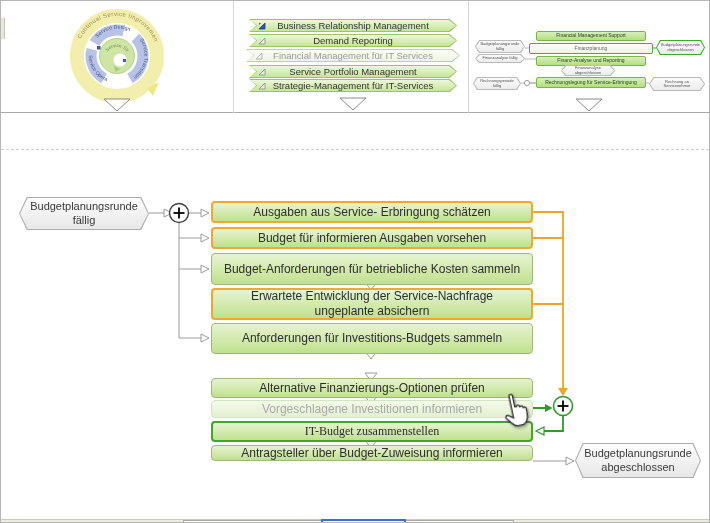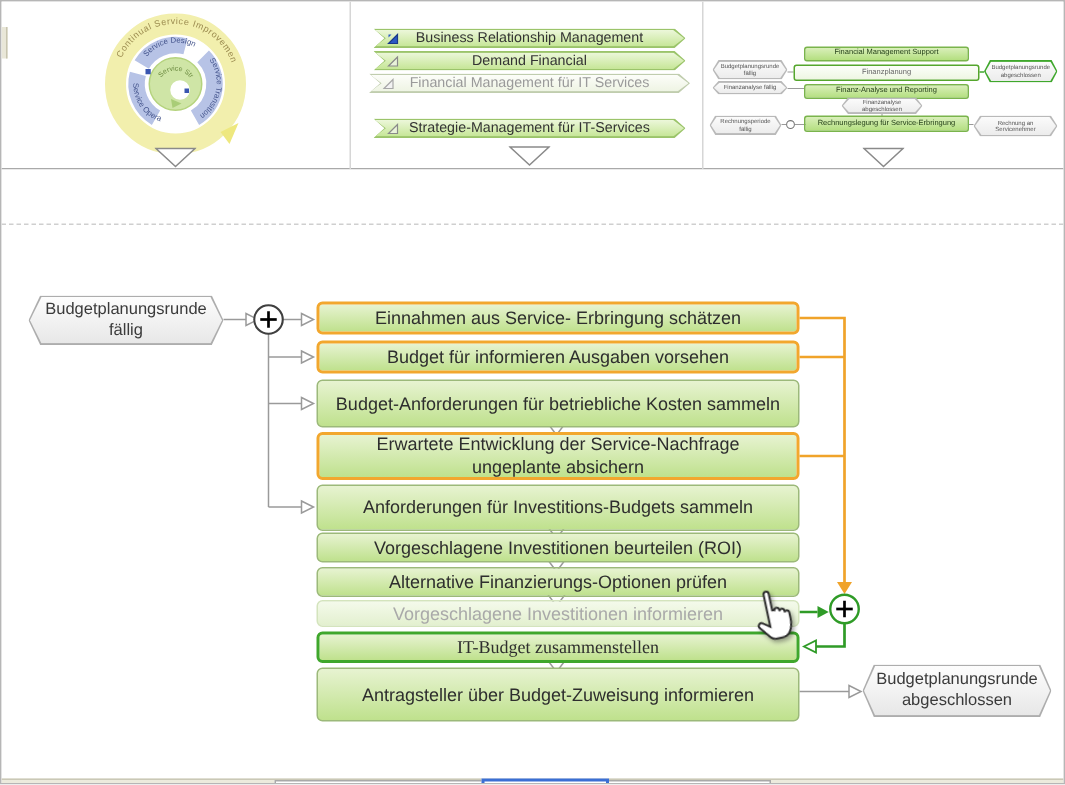--- a/index.html
+++ b/index.html
@@ -107,30 +107,39 @@
         </svg>
       <span class="ptxt">Business Relationship Management</span>
     </div>
     <div class="pitem" style="top:33px">
       <span class="pshape">
           <i></i>
         </span>
       <svg class="picon" width="8" height="8">
           <path d="M1 7 H7 V1 Z" fill="#e9f3da" stroke="#8a8a8a" stroke-width="0.8"></path>
         </svg>
-      <span class="ptxt">Demand Financial</span>
+      <span class="ptxt">Demand Reporting</span>
     </div>
     <div class="pitem current" style="top:48px;left:245px;width:214px">
       <span class="pshape">
           <i></i>
         </span>
       <svg class="picon" width="8" height="8">
           <path d="M1 7 H7 V1 Z" fill="#f2f2f2" stroke="#a8a8a8" stroke-width="0.8"></path>
         </svg>
       <span class="ptxt">Financial Management für IT Services</span>
+    </div>
+    <div class="pitem" style="top:64px">
+      <span class="pshape">
+          <i></i>
+        </span>
+      <svg class="picon" width="8" height="8">
+          <path d="M1 7 H7 V1 Z" fill="#e9f3da" stroke="#8a8a8a" stroke-width="0.8"></path>
+        </svg>
+      <span class="ptxt">Service Portfolio Management</span>
     </div>
     <div class="pitem" style="top:78px">
       <span class="pshape">
           <i></i>
         </span>
       <svg class="picon" width="8" height="8">
           <path d="M1 7 H7 V1 Z" fill="#e9f3da" stroke="#8a8a8a" stroke-width="0.8"></path>
         </svg>
       <span class="ptxt">Strategie-Management für IT-Services</span>
     </div>
@@ -258,30 +267,29 @@
       </g>
     </svg>
 
     <div class="evt" style="left:18px;top:50px;width:130px;height:33px">
       <i>Budgetplanungsrunde fällig</i>
     </div>
     <div class="evt" style="left:574px;top:296px;width:126px;height:35px">
       <i>Budgetplanungsrunde abgeschlossen</i>
     </div>
 
-    <div class="task orange" style="top:54px;height:22px">Einnahmen aus Service- Erbringung schätzen</div>
+    <div class="task orange" style="top:54px;height:22px">Ausgaben aus Service- Erbringung schätzen</div>
     <div class="task orange" style="top:80px;height:22px">Budget für informieren Ausgaben vorsehen</div>
     <div class="task" style="top:106px;height:32px">Budget-Anforderungen für betriebliche Kosten sammeln</div>
     <div class="task orange" style="top:141px;height:32px">Erwartete Entwicklung der Service-Nachfrage ungeplante absichern</div>
     <div class="task" style="top:176px;height:31px">Anforderungen für Investitions-Budgets sammeln</div>
-    <div class="task" style="top:208px;height:20px">Vorgeschlagene Investitionen beurteilen (ROI)</div>
     <div class="task" style="top:231px;height:20px">Alternative Finanzierungs-Optionen prüfen</div>
     <div class="task faded" style="top:253px;height:18px">Vorgeschlagene Investitionen informieren</div>
     <div class="task selected" style="top:274px;height:21px">IT-Budget zusammenstellen</div>
-    <div class="task" style="top:298px;height:36px">Antragsteller über Budget-Zuweisung informieren</div>
+    <div class="task" style="top:298px;height:16px">Antragsteller über Budget-Zuweisung informieren</div>
 
     <svg class="cursor" width="28" height="38" viewBox="0 0 17 23">
       <path d="M6.2 10.9 L6.2 2 C6.2 .6 8.3 .6 8.3 2 L8.3 8.9 L9.2 9 C9.3 7.9 11 8 11.1 9.1 L11.2 9.8 C11.5 8.8 13 8.9 13.1 10 L13.2 10.7 C13.5 9.9 14.9 10 14.9 11.2 L14.9 13.5 C14.9 15.4 14.5 17.1 13.7 18.5 C13 19.8 11.8 20.5 10.2 20.5 L8 20.5 C6.9 20.5 5.9 20 5.2 19.1 L1.9 14.9 C1.1 13.9 2.4 12.5 3.5 13.3 L6.2 15.3 Z" fill="#fff" stroke="#2b2b2b" stroke-width="0.8"></path>
     </svg>
   </div>
 
   <div class="bottom">
     <div class="bbar"></div>
     <div class="bsel"></div>
   </div>

